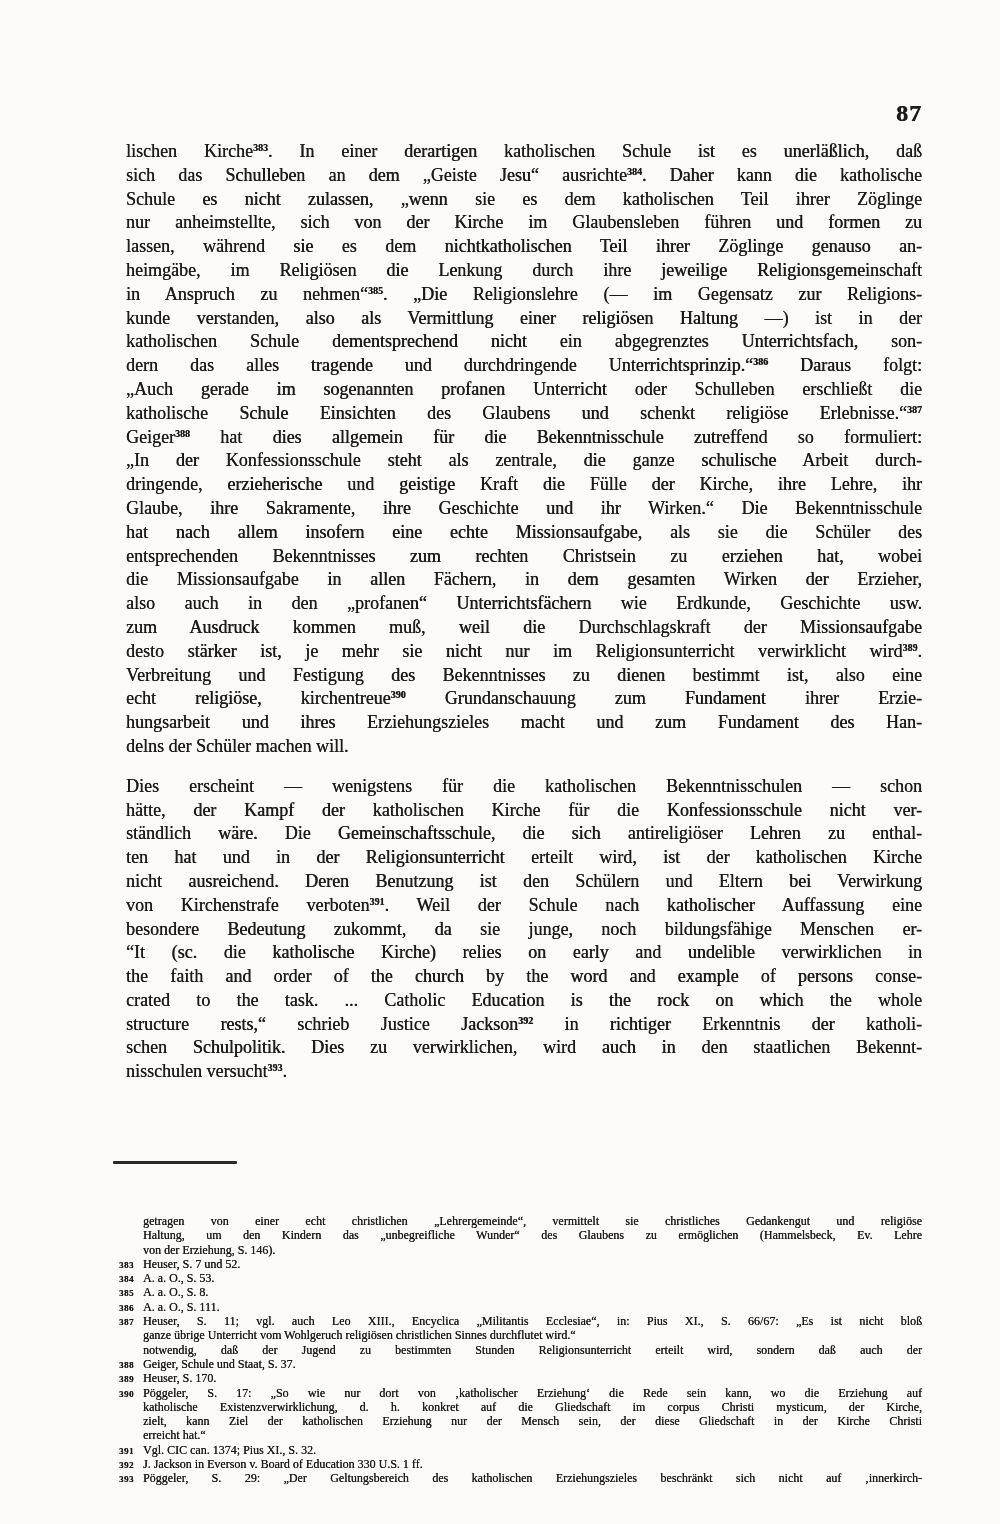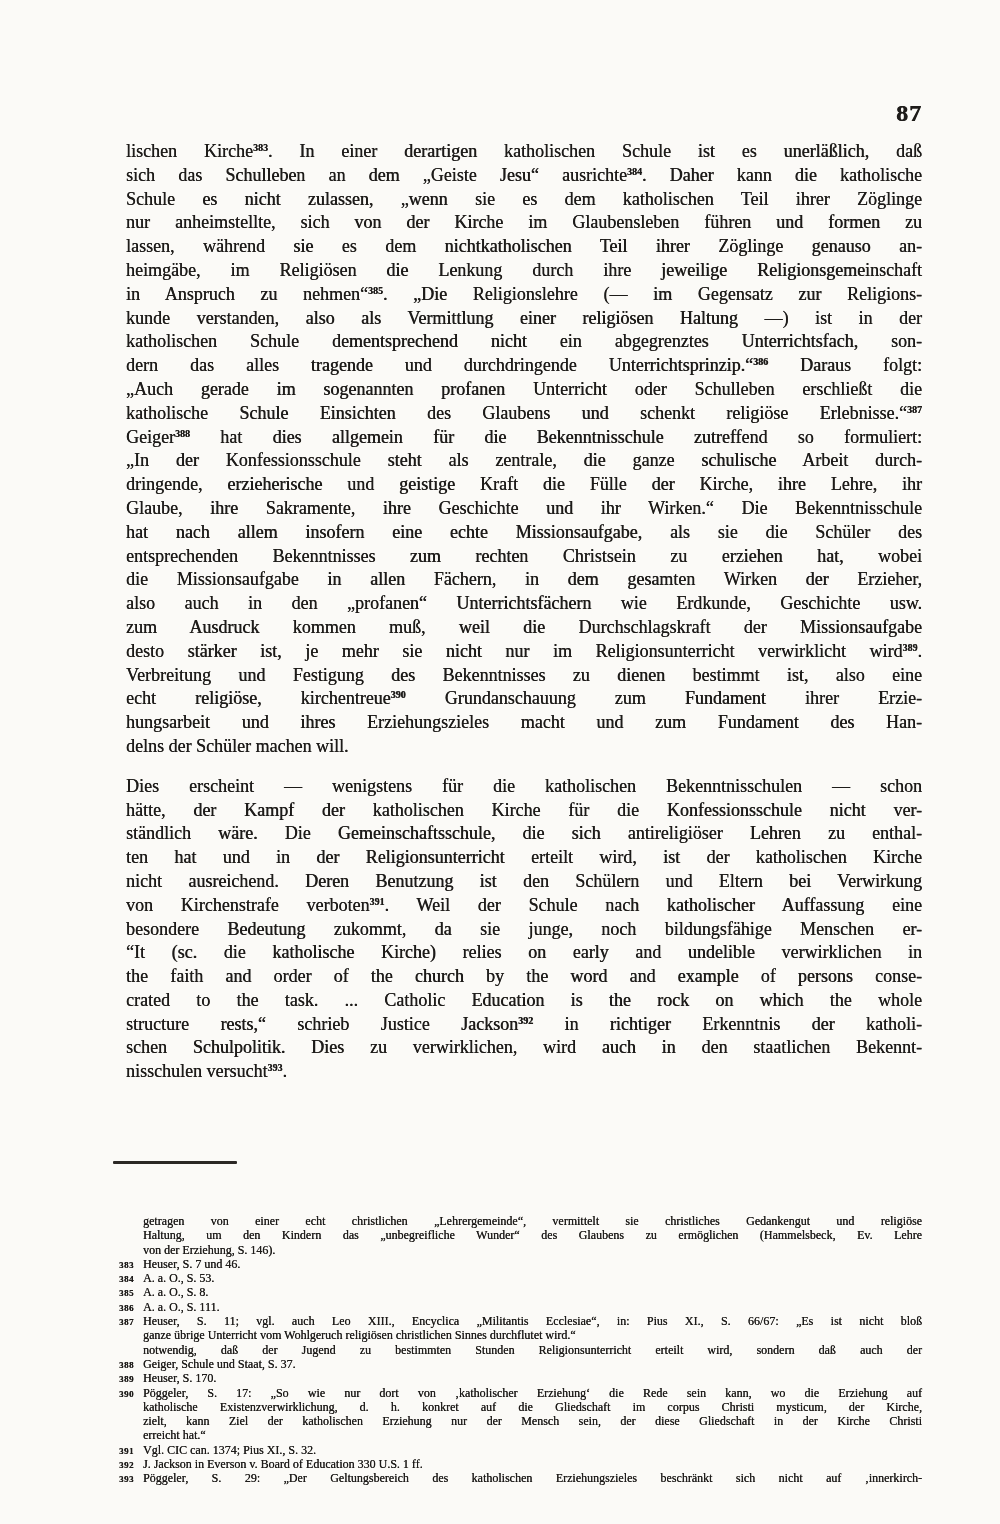--- a/index.html
+++ b/index.html
@@ -132,21 +132,21 @@
     </div>
   <div class="fn-separator"></div>
   <div class="footnotes">
       <div class="fn-entry">
         <div class="fn-line">getragen von einer echt christlichen „Lehrergemeinde“, vermittelt sie christliches Gedankengut und religiöse</div>
         <div class="fn-line">Haltung, um den Kindern das „unbegreifliche Wunder“ des Glaubens zu ermöglichen (Hammelsbeck, Ev. Lehre</div>
         <div class="fn-line no-just">von der Erziehung, S. 146).</div>
       </div>
       <div class="fn-entry">
         <span class="fn-marker">383</span>
-        <div class="fn-line no-just">Heuser, S. 7 und 46.</div>
+        <div class="fn-line no-just">Heuser, S. 7 und 52.</div>
       </div>
       <div class="fn-entry">
         <span class="fn-marker">384</span>
         <div class="fn-line no-just">A. a. O., S. 53.</div>
       </div>
       <div class="fn-entry">
         <span class="fn-marker">385</span>
         <div class="fn-line no-just">A. a. O., S. 8.</div>
       </div>
       <div class="fn-entry">

